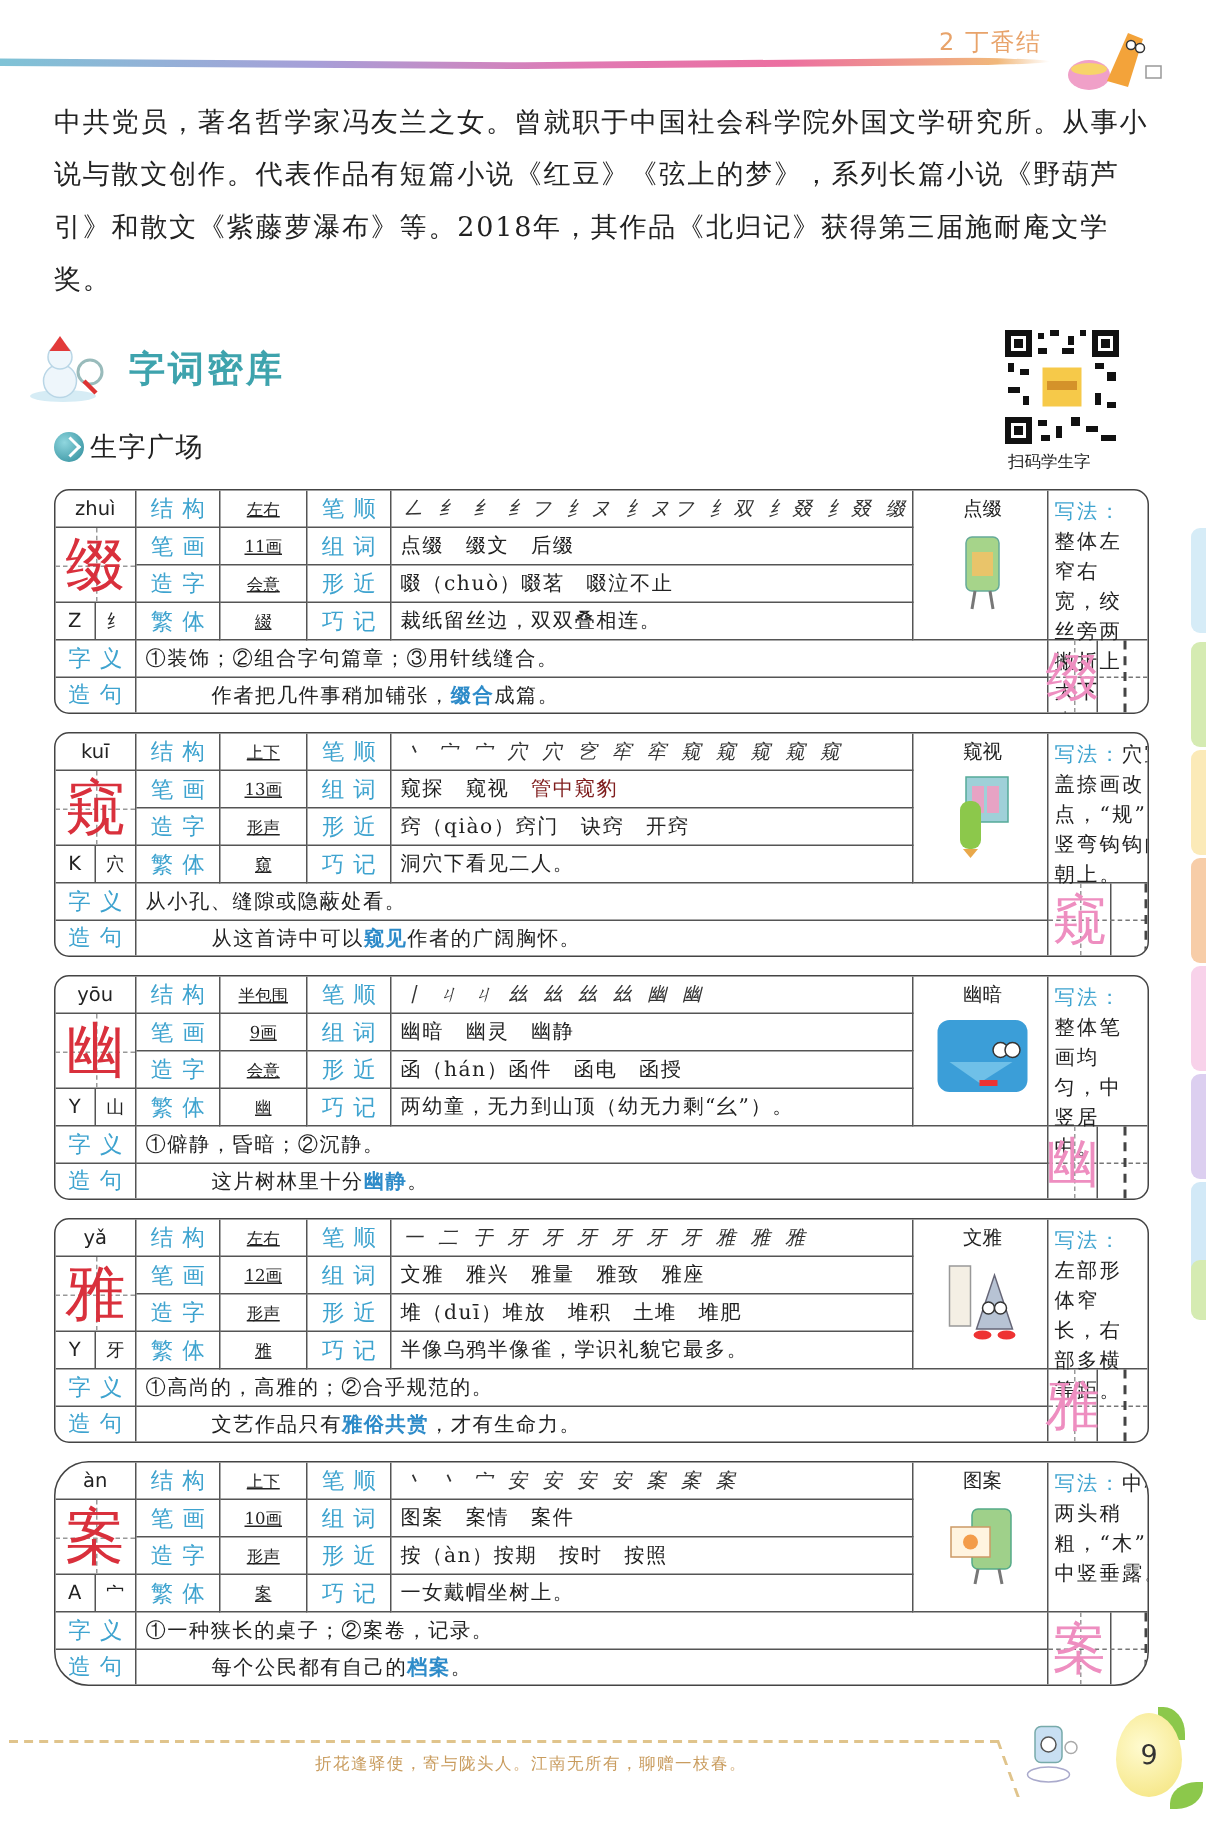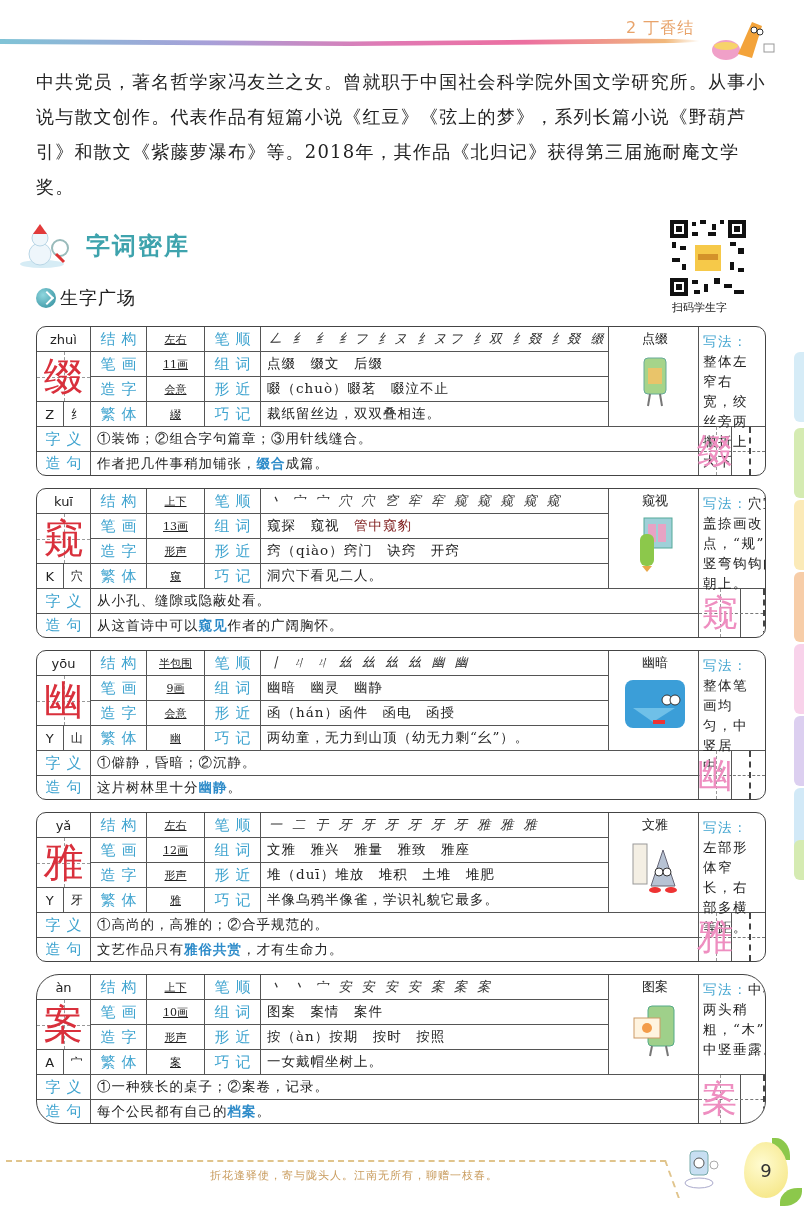--- a/index.html
+++ b/index.html
@@ -57,21 +57,21 @@
     .initcell .r { font-size: 12px; }
     .stroke { grid-column: 5; grid-row: 1; padding-left: 8px; font-size: 13px; letter-spacing: 3px; color: #333; font-style: italic; white-space: nowrap; overflow: hidden; }
     .wordpic { grid-column: 6; grid-row: 1 / span 4; flex-direction: column; align-items: flex-start; justify-content: flex-start; padding: 3px 0 0 3px; }
     .wordpic .w { font-size: 13px; }
     .wordpic .pic { width: 42px; height: 56px; margin: 6px auto 0 auto; border-radius: 6px; }
     .tip { grid-column: 7; grid-row: 1 / span 4; border-right: none !important; align-items: flex-start !important; padding: 4px 4px 0 4px; font-size: 13.5px; line-height: 20px; letter-spacing: 1.5px; }
     .tip .tl { color: #3ea3cf; }
     .meaning-lbl { grid-column: 1; grid-row: 5; }
     .meaning { grid-column: 2 / span 5; grid-row: 5; }
     .sent-lbl { grid-column: 1; grid-row: 6; border-bottom: none !important; }
-    .sent { grid-column: 2 / span 5; grid-row: 6; border-bottom: none !important; }
+    .sent { grid-column: 2 / span 5; grid-row: 6; border-bottom: none !important; margin-left: 44px; }
     .practice { grid-column: 7; grid-row: 5 / span 2; border-right: none !important; border-bottom: none !important; position: relative; padding: 0; }
     .practice .box { position: absolute; top: 0; bottom: 0; width: 50%; }
     .practice .box1 { left: 0; border-right: 1px solid #555; display: flex; align-items: center; justify-content: center; }
     .practice .hdash { position: absolute; left: 0; right: 0; top: 50%; border-top: 1px dashed #777; }
     .practice .v1 { position: absolute; top: 0; bottom: 0; left: 25%; border-left: 1px dashed #999; }
     .practice .v2 { position: absolute; top: 0; bottom: 0; left: 75%; border-left: 2px dashed #444; }
     .practice .ghost { position: relative; z-index: 1; font-size: 36px; color: #ee8ec0; }
     .hl { color: #2d8bc9; font-weight: bold; font-family: "DejaVu Sans", sans-serif; }
     .blue { color: #7f1d1d; }
 

